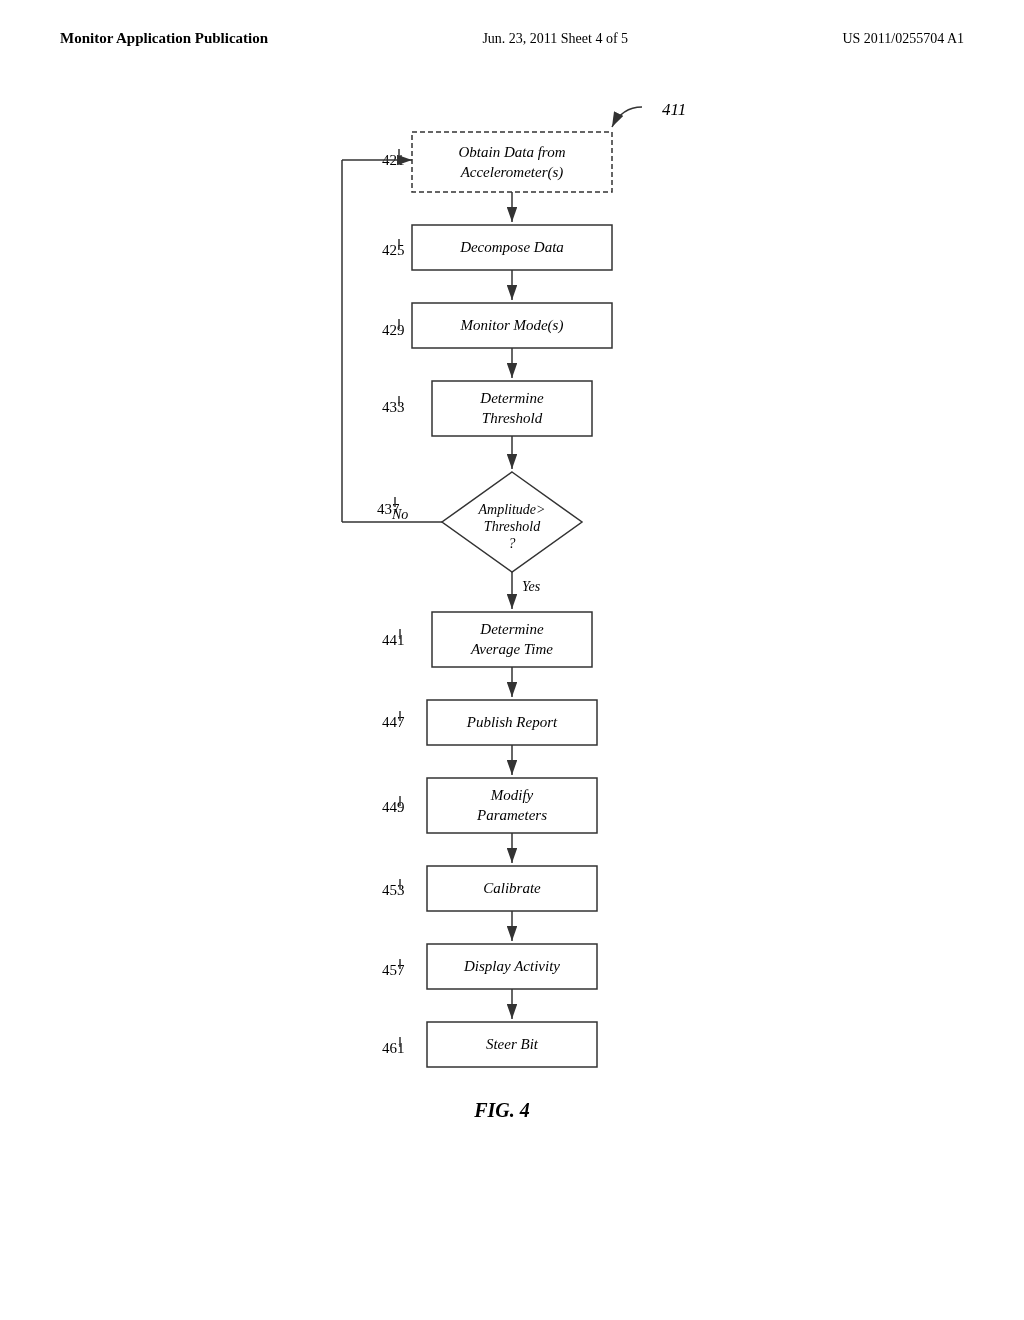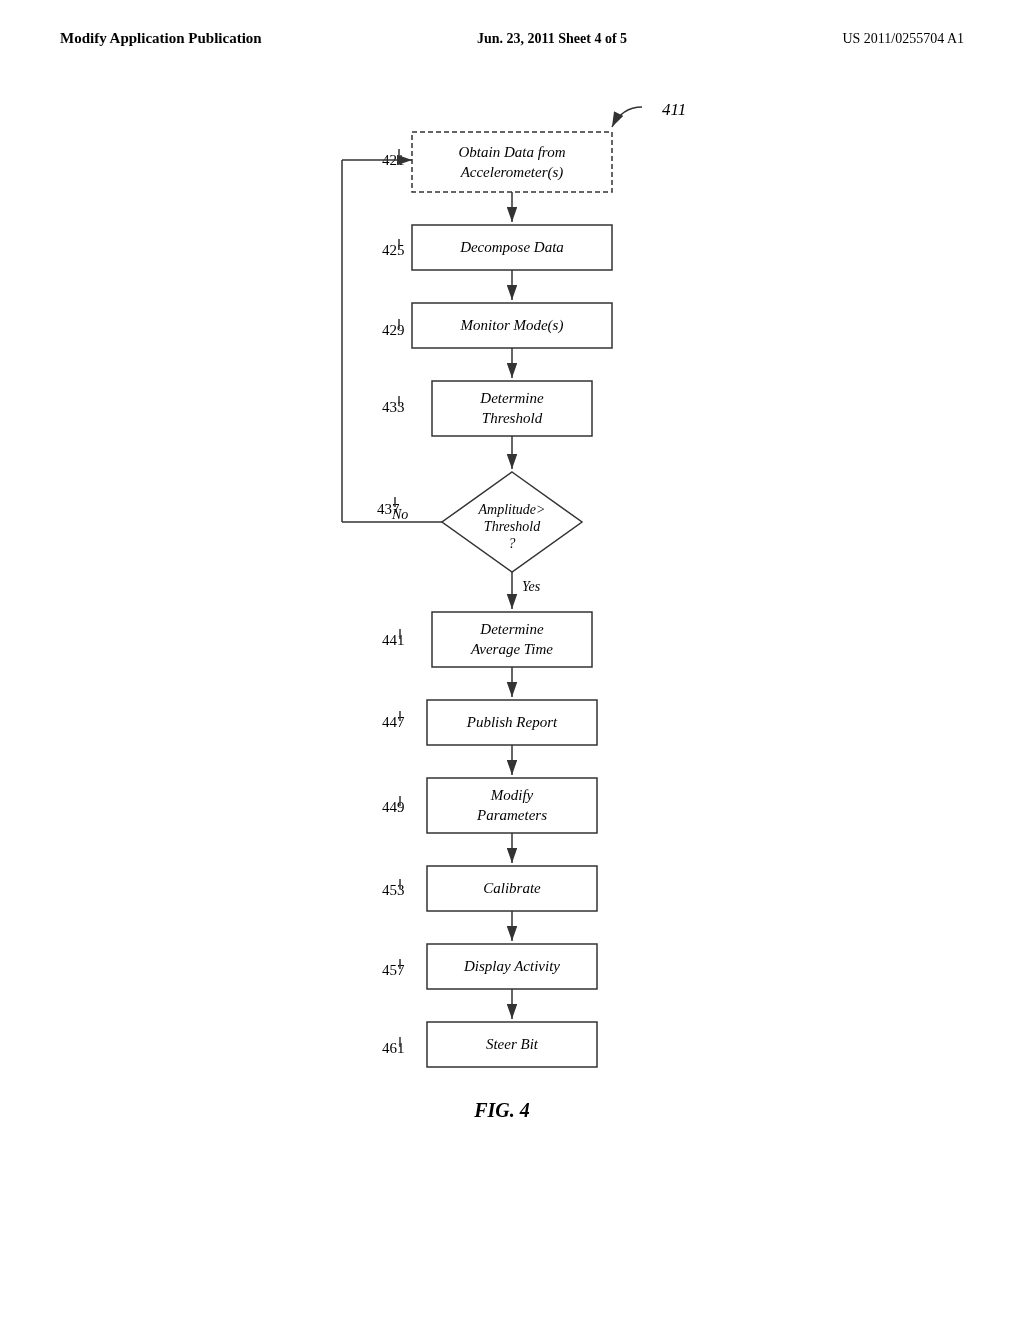--- a/index.html
+++ b/index.html
@@ -29,21 +29,21 @@
       font-weight: bold;
     }
 
     .header-left {
       font-weight: bold;
       font-size: 15px;
     }
 
     .header-center {
       font-size: 14px;
-      font-weight: bold;
+      font-weight: normal;
     }
 
     .header-right {
       font-size: 14px;
       font-weight: normal;
     }
 
     
     .diagram-container {
       position: relative;
@@ -59,21 +59,21 @@
       width: 100%;
       height: 100%;
     }
   </style>
 </head>
 <body>
 
 <div class="page">
 
   <div class="header">
-    <span class="header-left">Modify Application Publication</span>
+    <span class="header-left">Monitor Application Publication</span>
     <span class="header-center">Jun. 23, 2011  Sheet 4 of 5</span>
     <span class="header-right">US 2011/0255704 A1</span>
   </div>
 
   <div class="diagram-container">
     <svg class="diagram-svg" viewBox="0 0 700 1180" xmlns="http://www.w3.org/2000/svg">
 
       <text x="500" y="38" font-family="Times New Roman" font-size="17" font-style="italic">411</text>
 
       <path d="M 480,30 Q 460,30 450,50" fill="none" stroke="#333" stroke-width="1.5" marker-end="url(#arrowhead)"></path>

